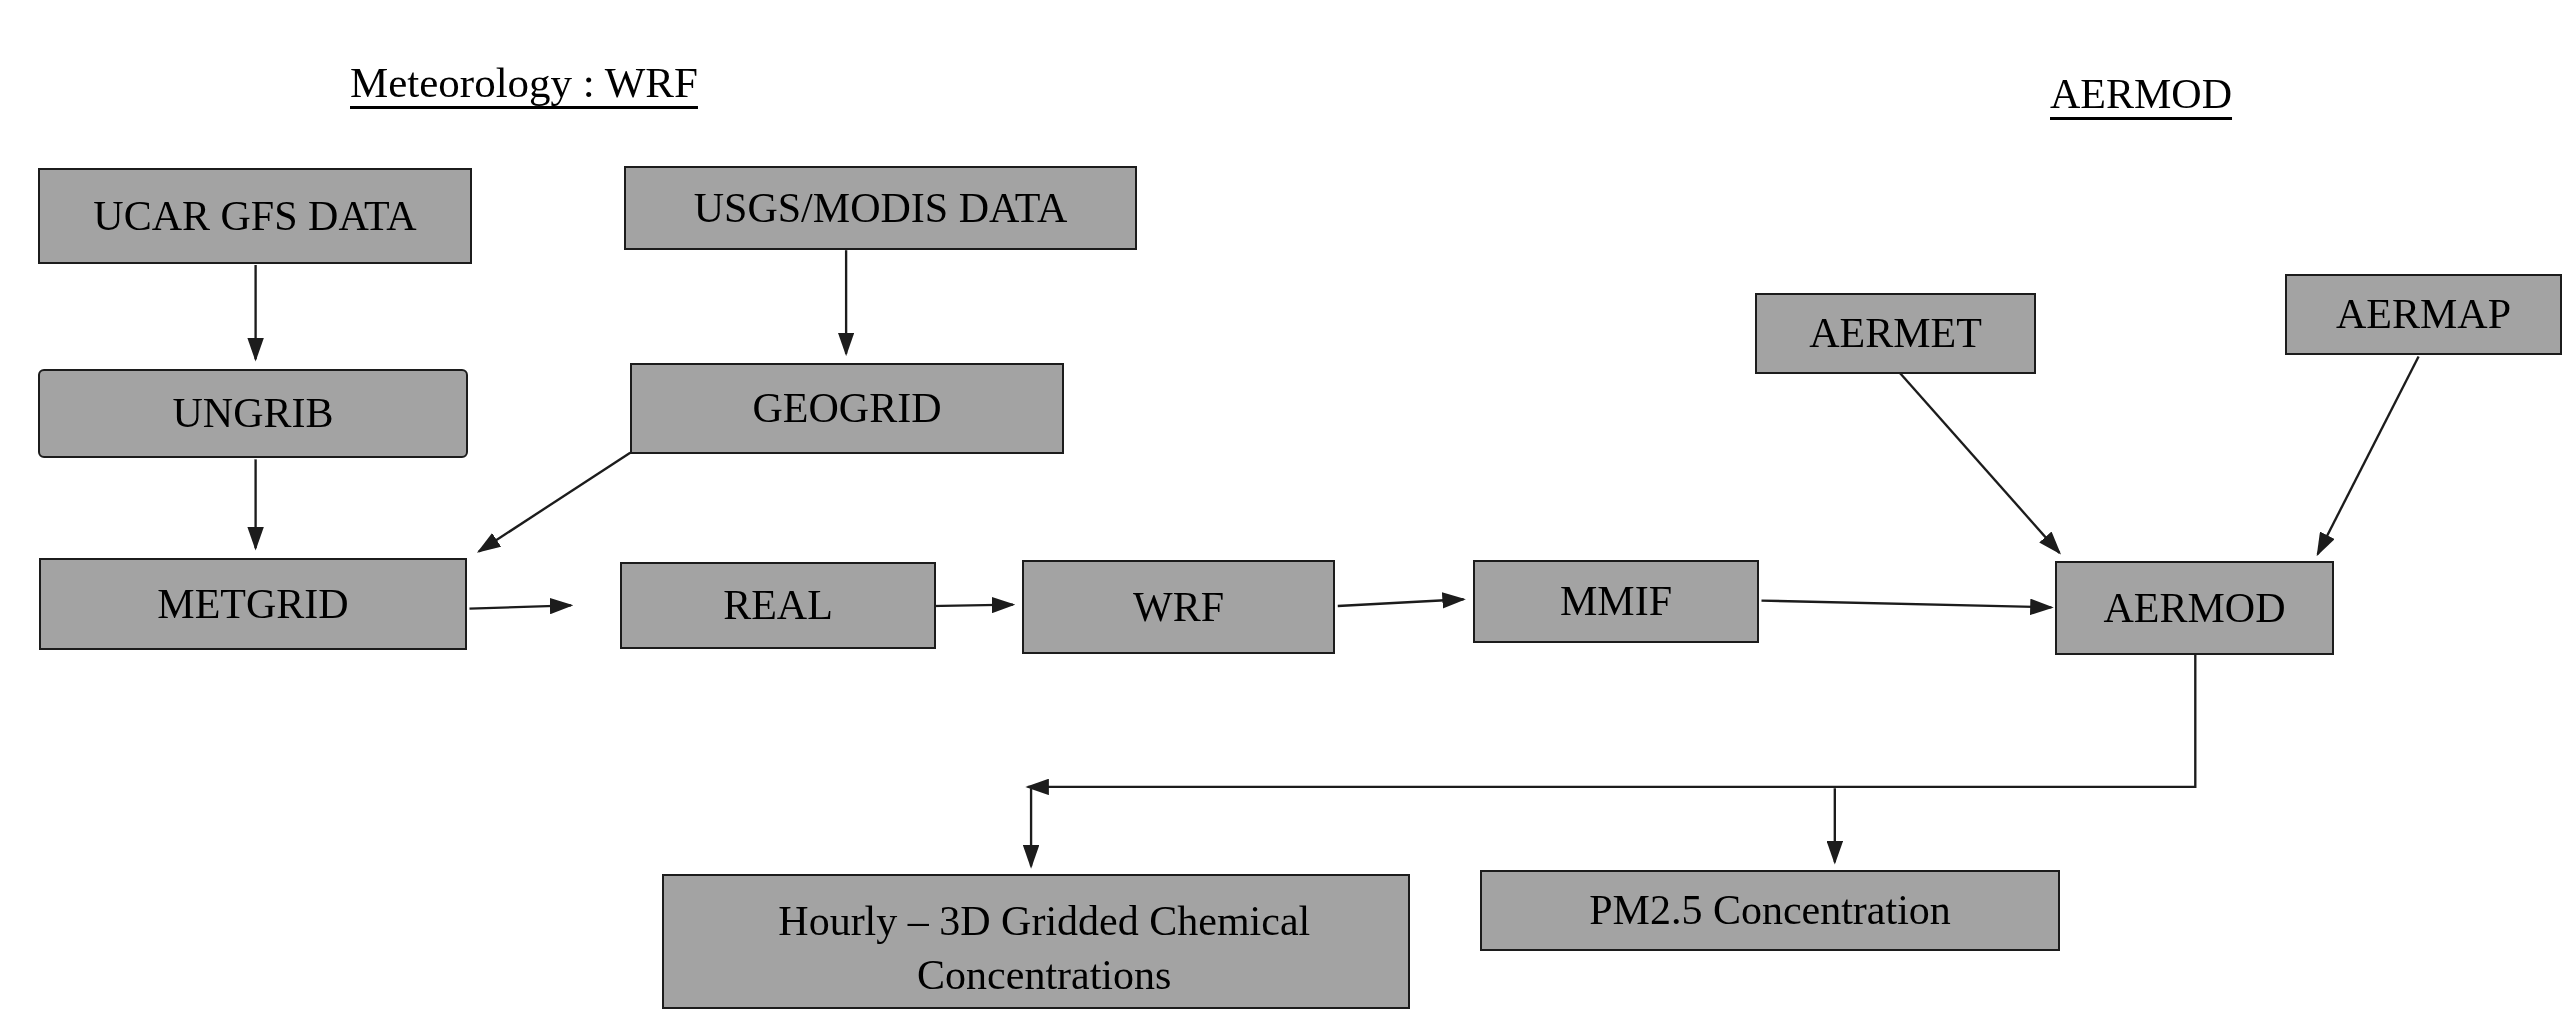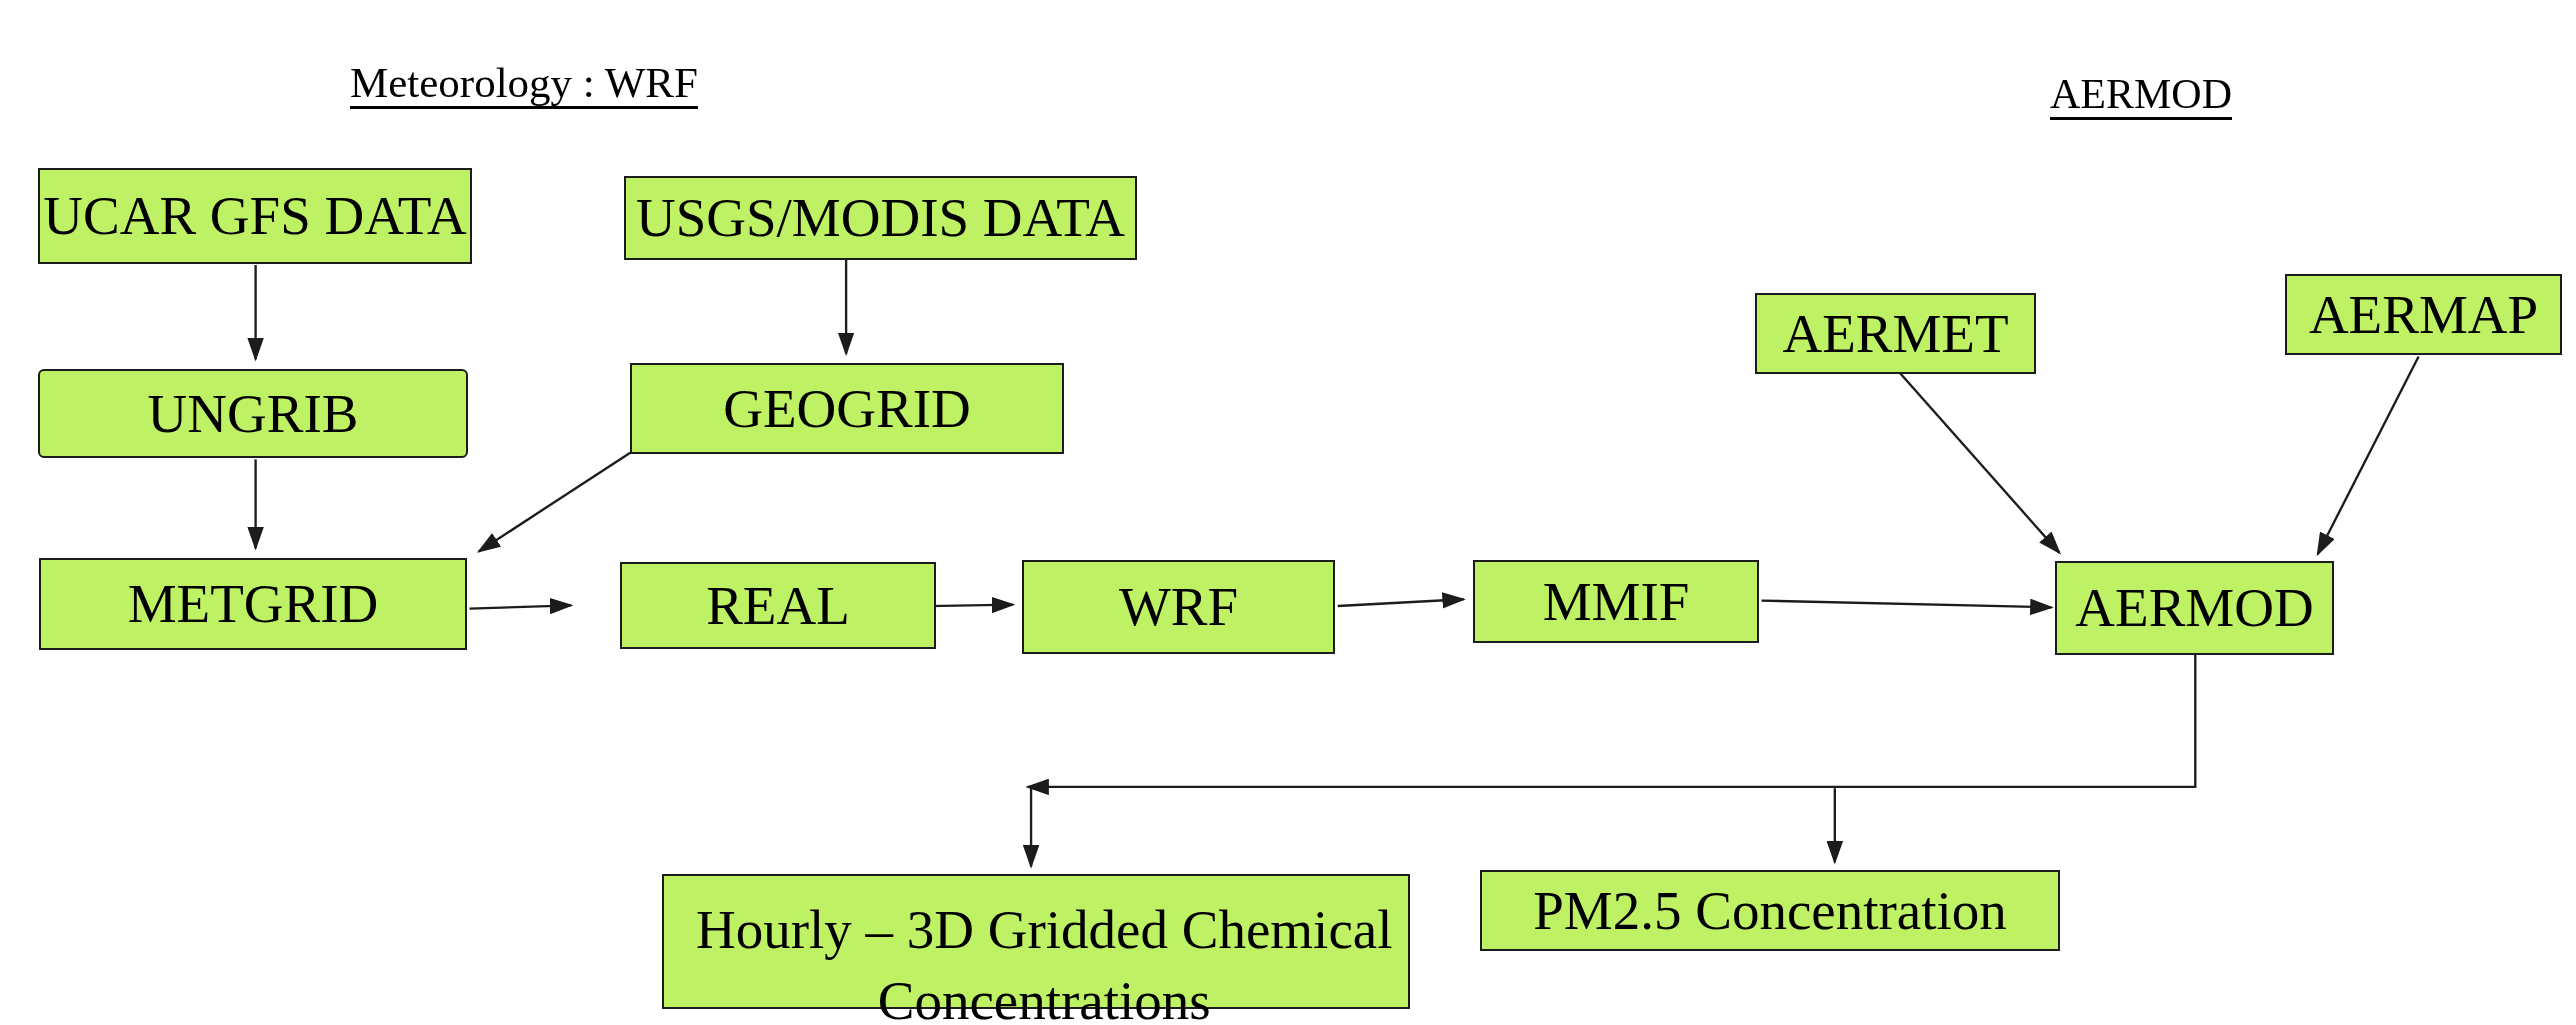--- a/index.html
+++ b/index.html
@@ -19,25 +19,25 @@
     text-decoration: underline;
     text-decoration-thickness: 2.7px;
     text-underline-offset: 8.7px;
     white-space: nowrap;
   }
   #aermod-title { font-size: 42px; }
   .node {
     position: absolute;
     box-sizing: border-box;
     border: 2.7px solid #1c1c1c;
-    background: #bef264;
+    background: #a3a3a3;
     display: flex;
     align-items: center;
     justify-content: center;
-    font-size: 55px;
+    font-size: 42px;
     line-height: 1.2;
     white-space: nowrap;
   }
   .node.multiline {
     flex-direction: column;
     align-items: center;
     justify-content: flex-start;
     padding: 17.5px 13.5px 0 30px;
     line-height: 1.3;
     white-space: normal;
@@ -69,21 +69,21 @@
     <polyline points="3264,974 3264,1170 1528,1170" marker-end="url(#ah)"></polyline>
     <line x1="1533" y1="1172" x2="1533" y2="1288" marker-end="url(#ah)"></line>
     <line x1="2728" y1="1172" x2="2728" y2="1282" marker-end="url(#ah)"></line>
   </svg>
 
   <div class="diagram-title" id="met-title" style="left:350px; top:28px;margin-top:30px;">Meteorology : WRF</div>
   <div class="diagram-title" id="aermod-title" style="left:2050px; top:70px;">AERMOD</div>
 
   <div class="node" style="left:38px; top:168px; width:434px; height:96px;">UCAR GFS DATA</div>
 
-  <div class="node" style="left:624px; top:166px; width:513px; height:84px;margin-top:10px;">USGS/MODIS DATA</div>
+  <div class="node" style="left:624px; top:166px; width:513px; height:84px;">USGS/MODIS DATA</div>
 
   <div class="node" style="left:38px; top:369px; width:430px; height:89px;border-radius:6px;">UNGRIB</div>
 
   <div class="node" style="left:630px; top:363px; width:434px; height:91px;">GEOGRID</div>
 
   <div class="node" style="left:39px; top:558px; width:428px; height:92px;">METGRID</div>
 
   <div class="node" style="left:580px; top:562px; width:316px; height:87px;margin-left:40px;">REAL</div>
 
   <div class="node" style="left:1022px; top:560px; width:313px; height:94px;">WRF</div>

